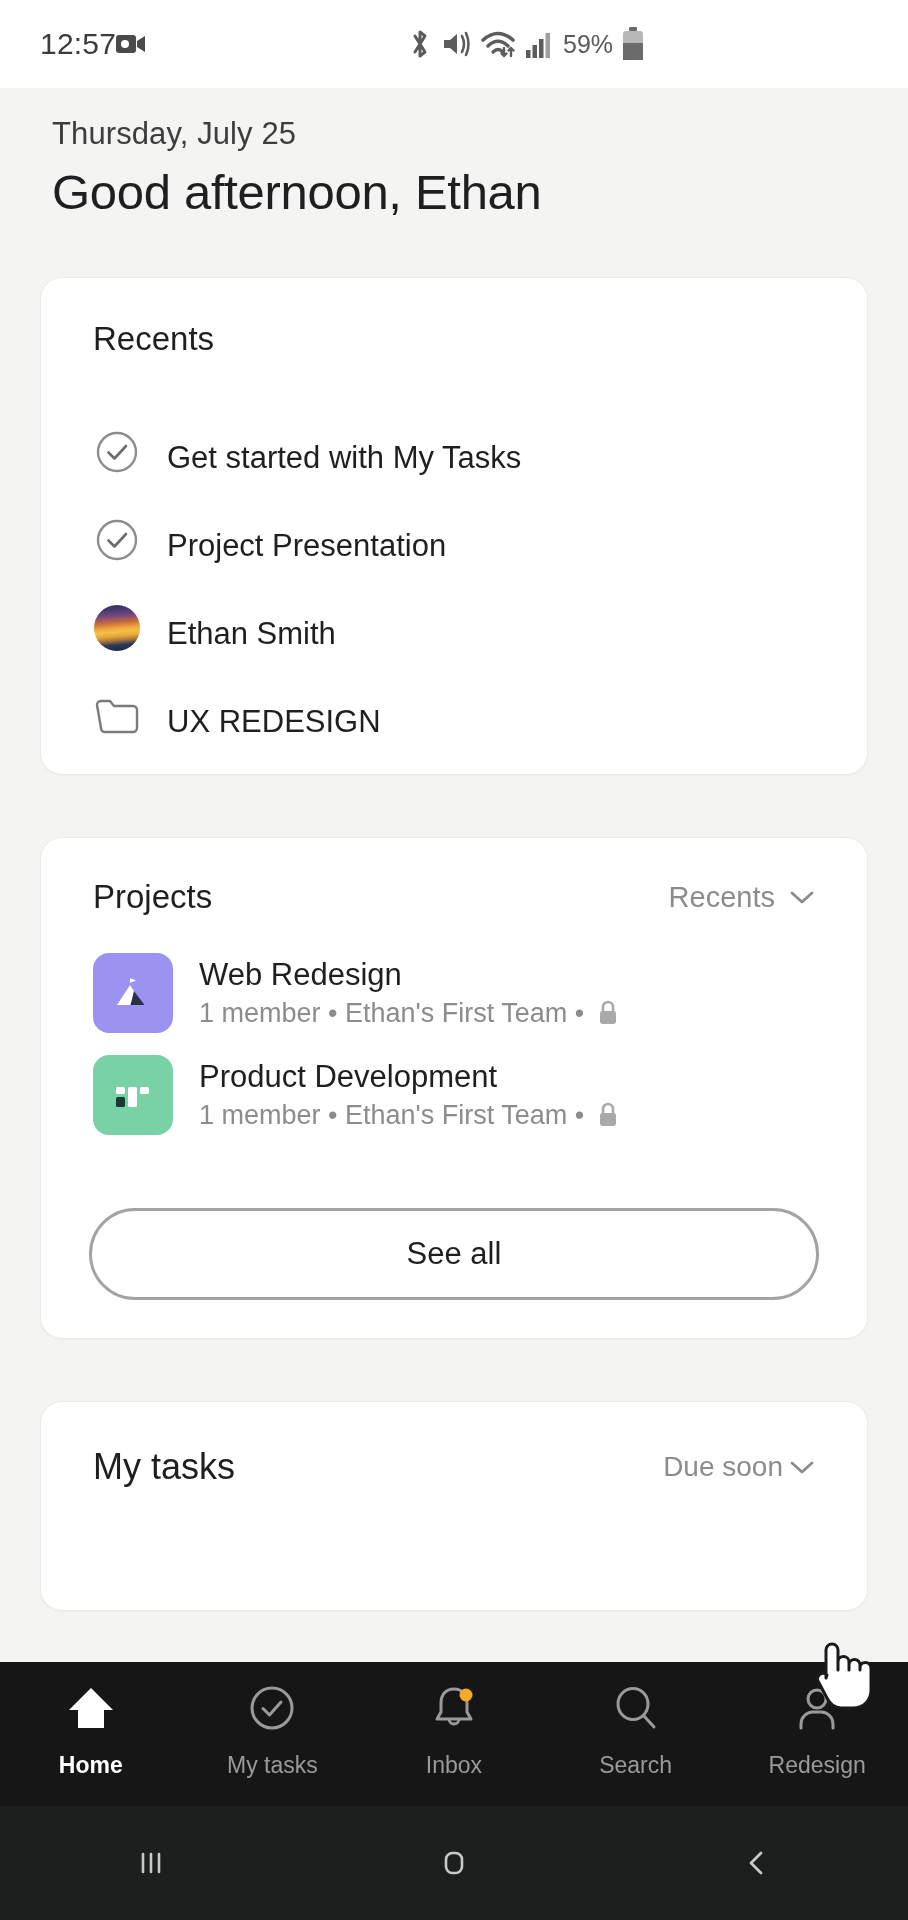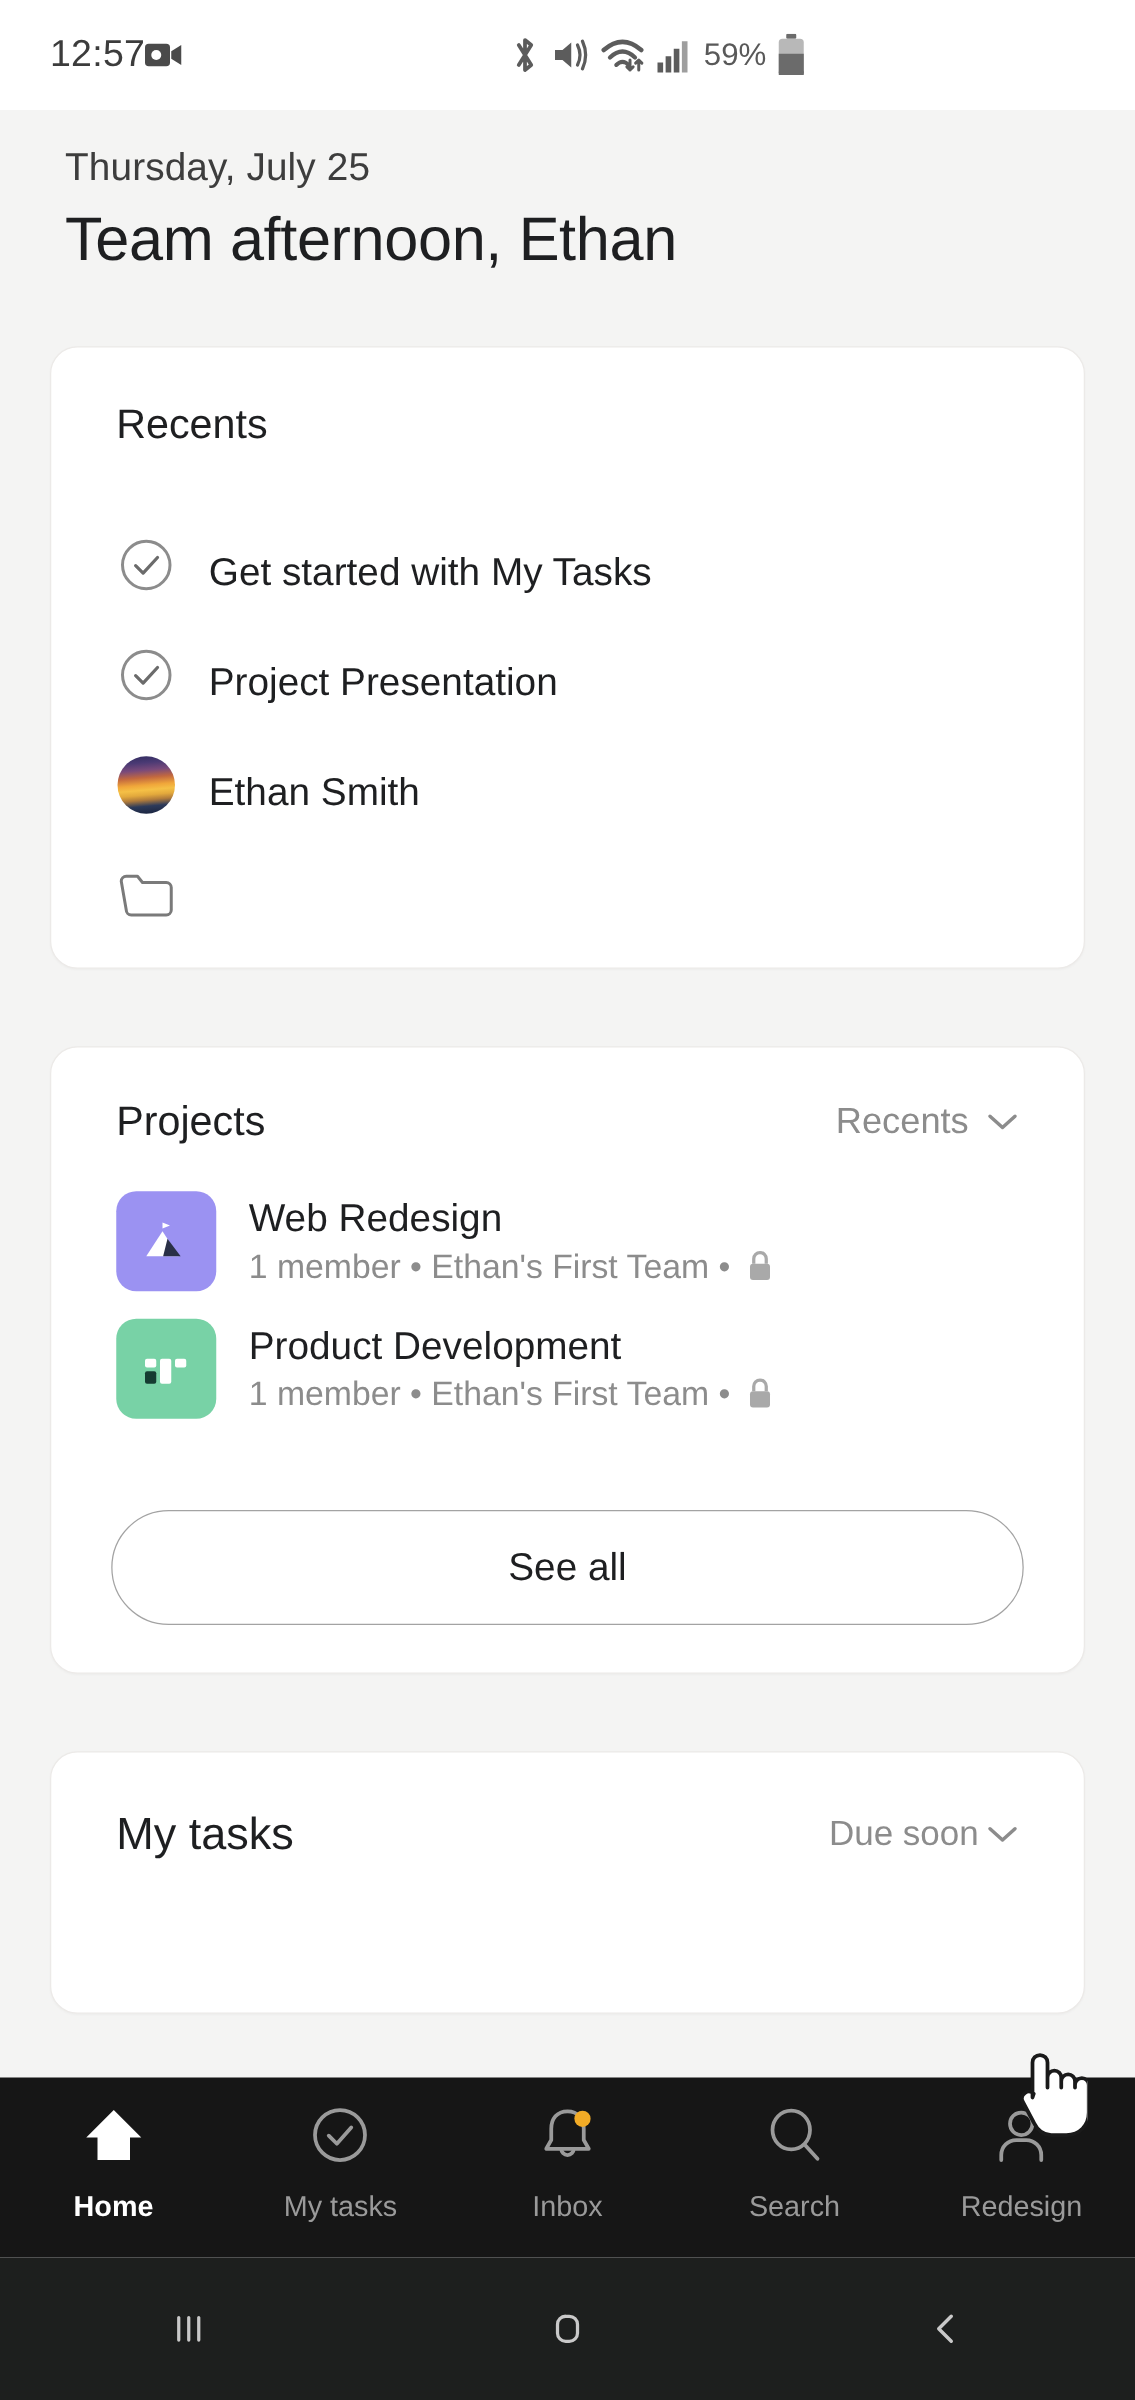--- a/index.html
+++ b/index.html
@@ -176,21 +176,21 @@
     font-size: 27px;
     color: #8c8c8c;
     margin-top: 3px;
     line-height: 1.2;
   }
   .proj-meta .lock { margin-left: 9px; display: inline-flex; }
 
   .see-all {
     margin: 62px 20px 0 20px;
     height: 92px;
-    border: 1px solid #a3a3a3;
+    border: 3px solid #a3a3a3;
     border-radius: 46px;
     background: #ffffff;
     display: flex;
     align-items: center;
     justify-content: center;
     font-size: 31px;
     color: #1e1f21;
     font-family: "Liberation Sans", sans-serif;
   }
 
@@ -320,21 +320,21 @@
           <rect x="1" y="29" width="20" height="4" rx="2" fill="#6b6b6b"></rect>
         </svg>
       </span>
     </div>
   </div>
 
   <div class="content">
 
     <div class="greeting">
       <div class="greet-date">Thursday, July 25</div>
-      <div class="greet-title">Team afternoon, Ethan</div>
+      <div class="greet-title">Good afternoon, Ethan</div>
     </div>
 
     <div class="card card-recents">
       <div class="card-title">Recents</div>
 
       <div class="recents-list">
 
         <div class="recent-row">
           <span class="recent-icon">
             <svg class="svg-icon" width="44" height="44" viewBox="0 0 44 44">
@@ -361,20 +361,21 @@
           </span>
           <span class="recent-label">Ethan Smith</span>
         </div>
 
         <div class="recent-row">
           <span class="recent-icon">
             <svg class="svg-icon" width="46" height="40" viewBox="0 0 46 40">
               <path d="M3 9 a4 4 0 0 1 4 -4 h9 l4 5 h19 a4 4 0 0 1 4 4 v18 a4 4 0 0 1 -4 4 h-28 a4 4 0 0 1 -4 -4 Z" fill="none" stroke="#7a7a7a" stroke-width="2.4" stroke-linejoin="round"></path>
             </svg>
           </span>
+          <span class="recent-label">UX REDESIGN</span>
         </div>
 
       </div>
     </div>
 
     <div class="card card-projects">
       <div class="proj-head">
         <div class="card-title">Projects</div>
         <div class="proj-sort">
           <span>Recents</span>

